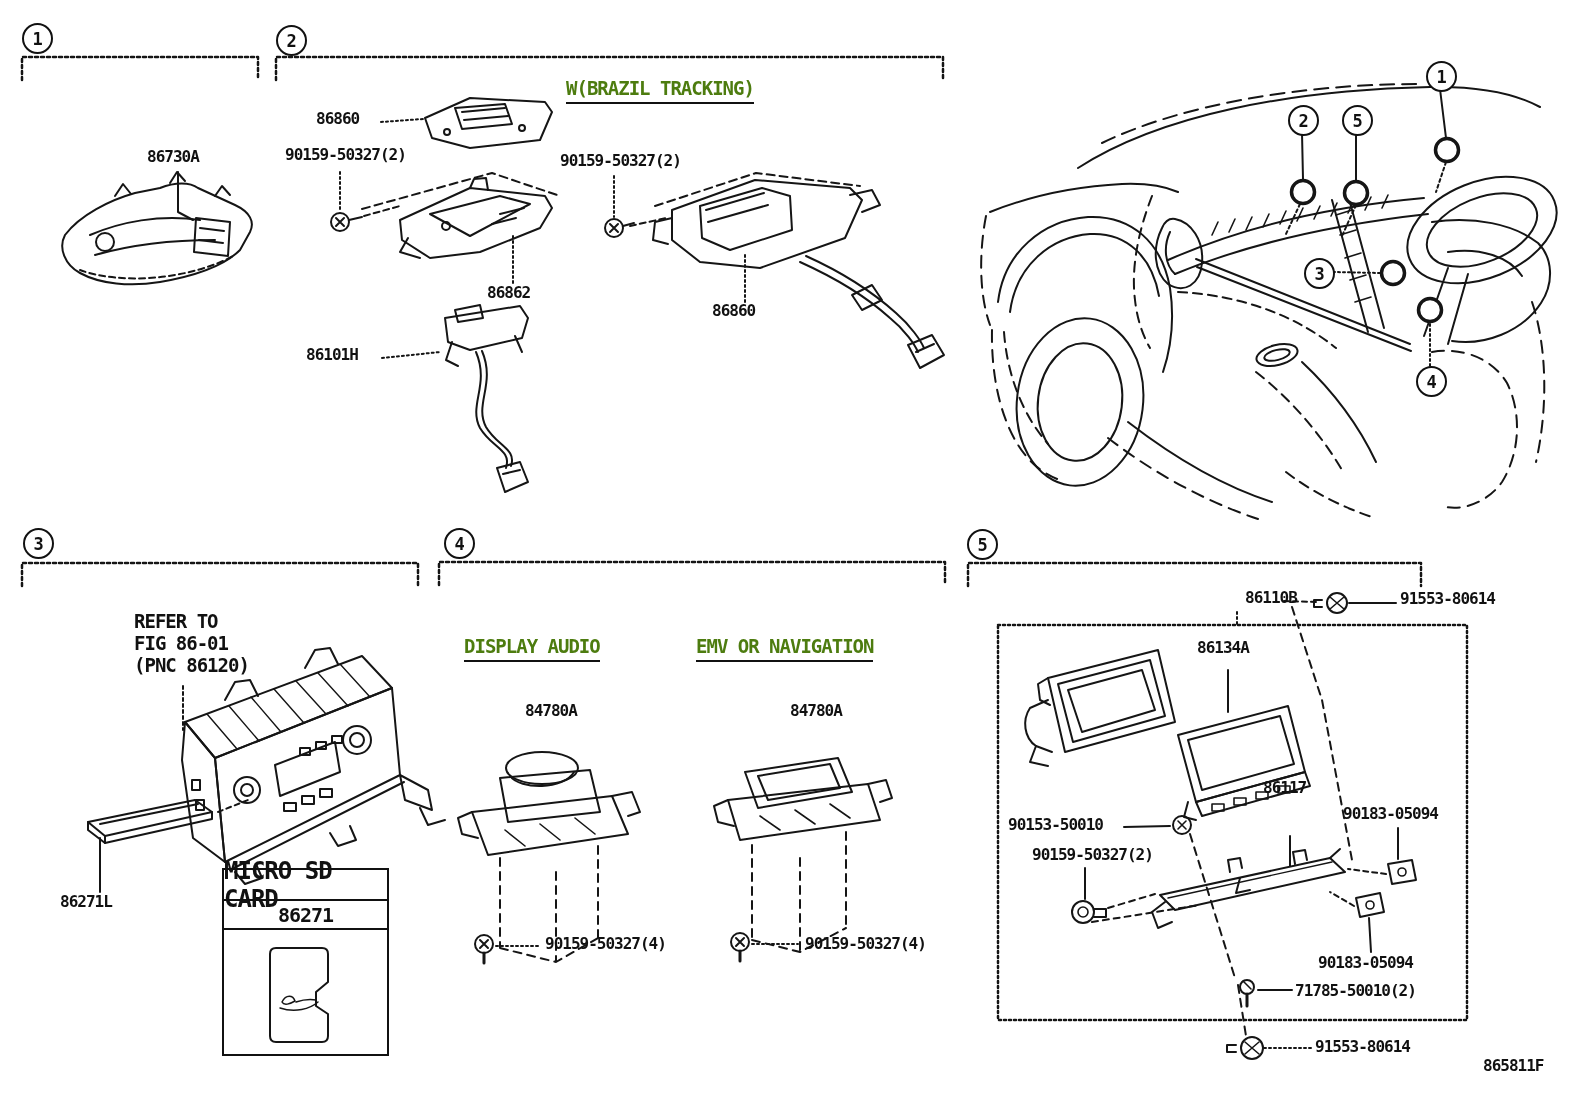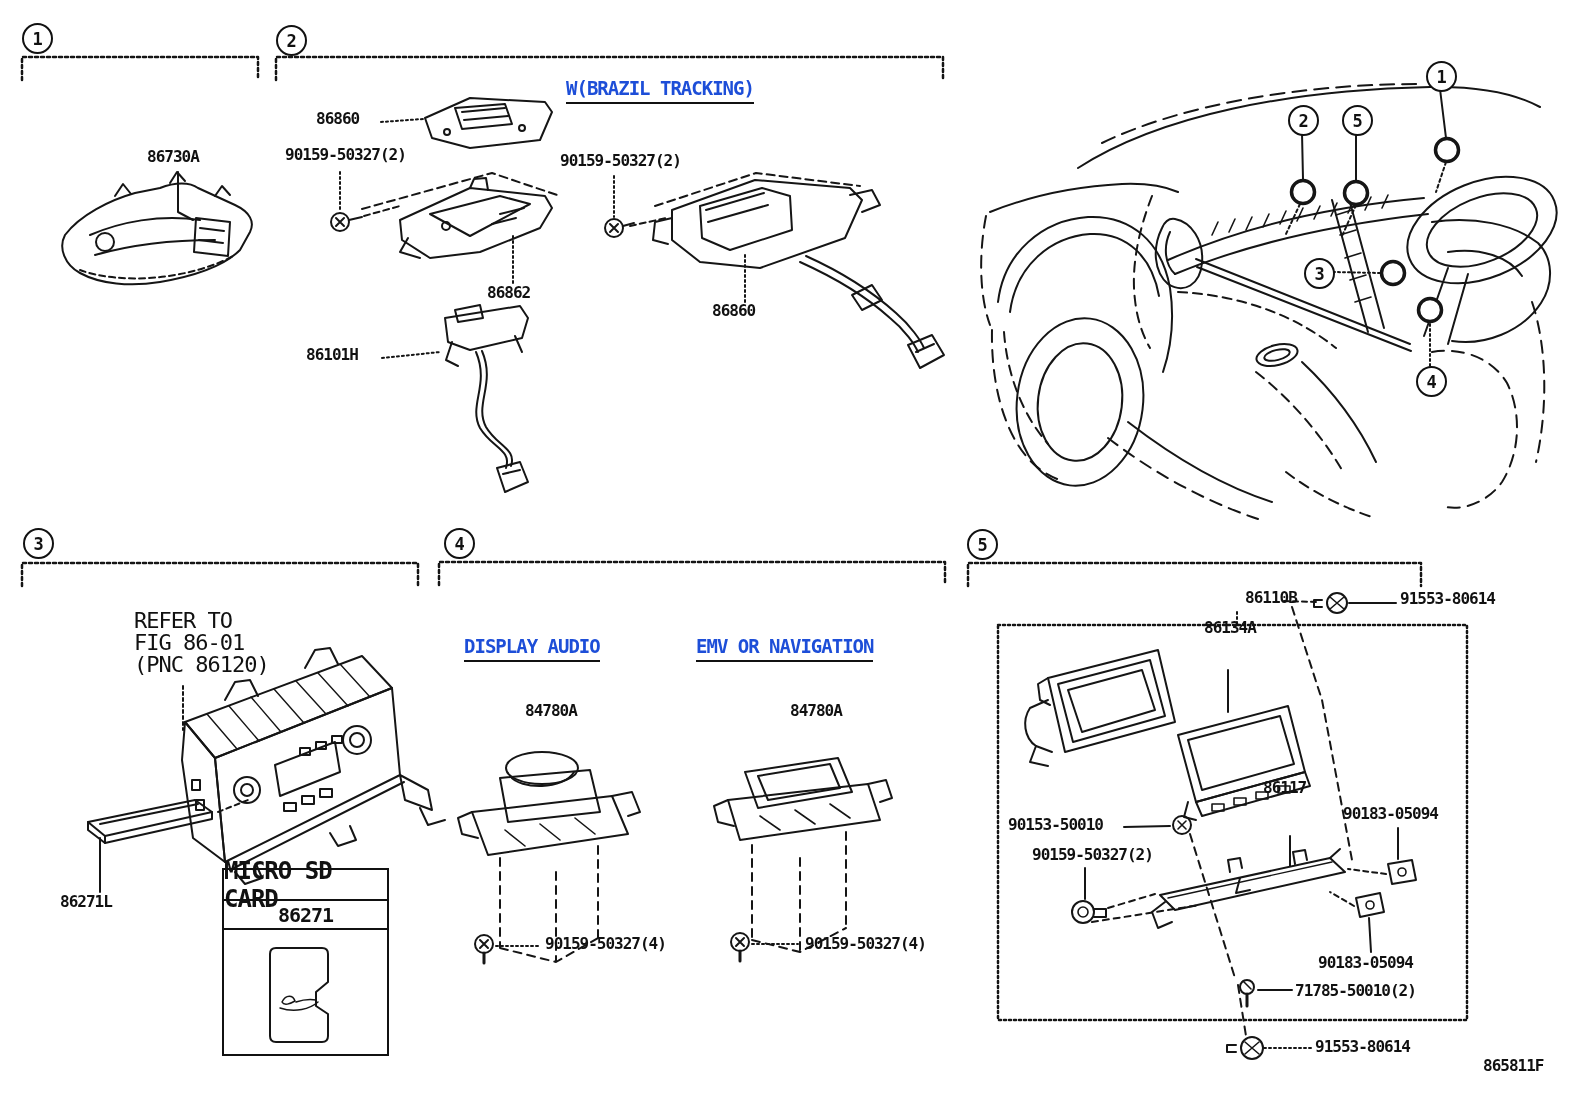--- a/index.html
+++ b/index.html
@@ -2,22 +2,22 @@
 <html><head>
 <meta charset="utf-8">
 <style>
   html,body{margin:0;padding:0;background:#fff;}
   #stage{position:relative;width:1592px;height:1099px;background:#fff;overflow:hidden;
          font-family:"DejaVu Sans Mono",monospace;color:#111;}
   #art{position:absolute;left:0;top:0;z-index:0;}
   .lbl{position:absolute;white-space:nowrap;font-weight:700;font-size:16px;letter-spacing:-1px;
        color:#111;z-index:2;line-height:1;}
   .hd{position:absolute;white-space:nowrap;font-weight:700;font-size:19px;letter-spacing:-1px;
-      color:#1d4ed8;z-index:2;line-height:1.15;border-bottom:2.5px solid #111;padding-bottom:2px;}
-  .note{position:absolute;font-weight:400;font-size:22px;letter-spacing:-1px;line-height:22px;z-index:2;}
+      color:#4d7c0f;z-index:2;line-height:1.15;border-bottom:2.5px solid #111;padding-bottom:2px;}
+  .note{position:absolute;font-weight:700;font-size:19px;letter-spacing:-1px;line-height:22px;z-index:2;}
   .badge{position:absolute;width:27px;height:27px;border:2.5px solid #111;border-radius:50%;
          display:flex;align-items:center;justify-content:center;background:#fff;
          font-weight:700;font-size:17px;z-index:2;letter-spacing:0;}
   .sdbox{position:absolute;left:222px;top:868px;width:163px;height:184px;border:2.5px solid #111;z-index:1;}
   .sdrow1{height:29px;border-bottom:2.5px solid #111;display:flex;align-items:center;justify-content:center;
           font-weight:700;font-size:24px;letter-spacing:-1px;}
   .sdrow2{height:27px;border-bottom:2.5px solid #111;display:flex;align-items:center;justify-content:center;
           font-weight:700;font-size:20px;letter-spacing:-1px;}
   svg *{vector-effect:non-scaling-stroke;}
 </style>
@@ -402,21 +402,21 @@
 
   <div class="hd" style="left:464px;top:636px;">DISPLAY AUDIO</div>
   <div class="hd" style="left:696px;top:636px;">EMV OR NAVIGATION</div>
   <div class="lbl" style="left:525px;top:703px;">84780A</div>
   <div class="lbl" style="left:790px;top:703px;">84780A</div>
   <div class="lbl" style="left:545px;top:936px;">90159-50327(4)</div>
   <div class="lbl" style="left:805px;top:936px;">90159-50327(4)</div>
 
   <div class="lbl" style="left:1205px;top:590px;margin-left:40px;">86110B</div>
   <div class="lbl" style="left:1400px;top:591px;">91553-80614</div>
-  <div class="lbl" style="left:1197px;top:620px;margin-left:7px;">86134A</div>
+  <div class="lbl" style="left:1197px;top:640px;">86134A</div>
   <div class="lbl" style="left:1008px;top:817px;">90153-50010</div>
   <div class="lbl" style="left:1032px;top:847px;">90159-50327(2)</div>
   <div class="lbl" style="left:1263px;top:780px;">86117</div>
   <div class="lbl" style="left:1343px;top:806px;">90183-05094</div>
   <div class="lbl" style="left:1318px;top:955px;">90183-05094</div>
   <div class="lbl" style="left:1295px;top:983px;">71785-50010(2)</div>
   <div class="lbl" style="left:1315px;top:1039px;">91553-80614</div>
 
   <div class="lbl" style="left:1483px;top:1058px;">865811F</div>
 

